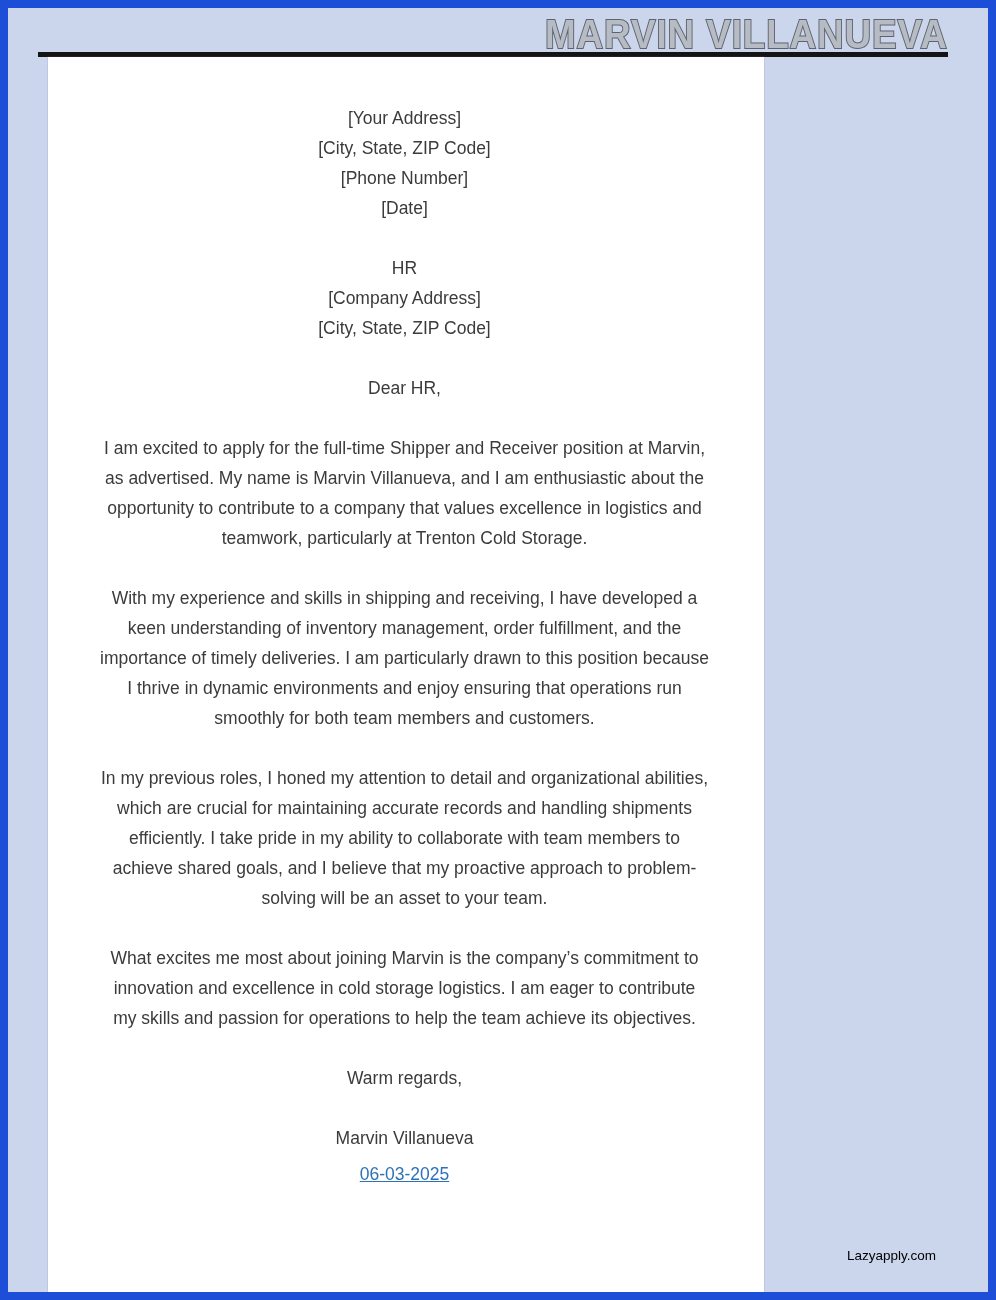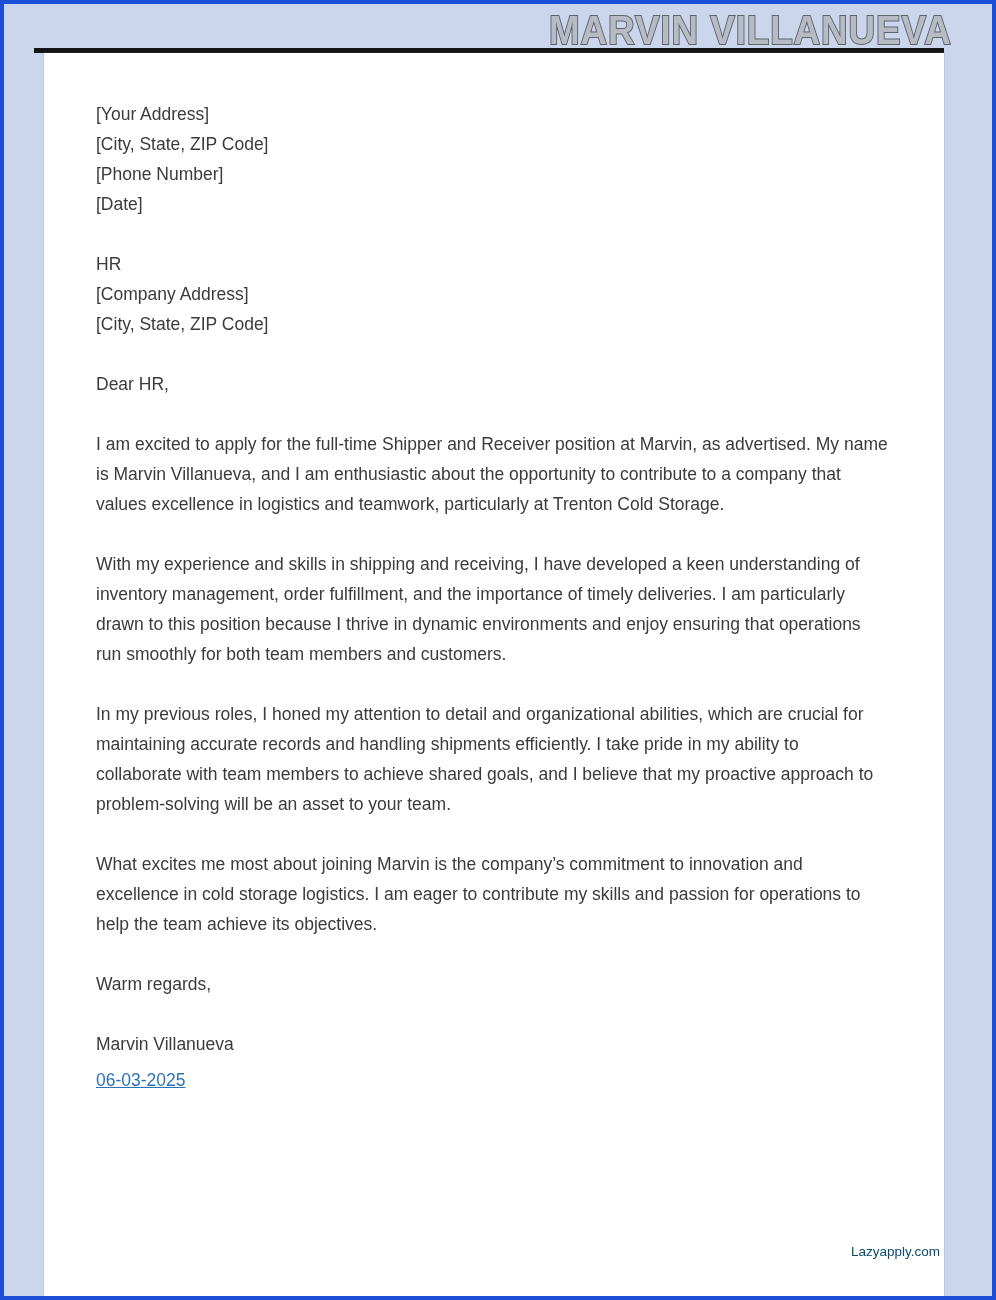--- a/index.html
+++ b/index.html
@@ -6,21 +6,21 @@
     margin: 0;
     padding: 0;
     background: #e8ecf5;
   }
   .canvas {
     position: relative;
     width: 996px;
     height: 1300px;
     box-sizing: border-box;
     background: #cbd5ec;
-    border: 4px solid #1d4ed8;
+    border: 8px solid #1d4ed8;
     overflow: hidden;
     font-family: "Liberation Sans", "DejaVu Sans", sans-serif;
   }
   
   .header-name {
     position: absolute;
     top: 4px;
     right: 40px;
     font-size: 40px;
     font-weight: 700;
@@ -39,29 +39,30 @@
     top: 44px;
     width: 910px;
     height: 5px;
     background: #141414;
   }
   
   .page {
     position: absolute;
     left: 40px;
     top: 49px;
-    width: 900px;
+    width: 716px;
     bottom: 0;
     box-sizing: border-box;
     background: #ffffff;
     padding: 46px 55px 0 52px;
     color: #3b3b3b;
     font-size: 17.5px;
     line-height: 30px;
     box-shadow: 0 0 0 1px rgba(120,130,160,0.15);
+    text-align: center;
   }
   .block {
     margin: 0 0 30px 0;
   }
   .line {
     line-height: 30px;
   }
   p.para {
     margin: 0 0 30px 0;
   }
@@ -71,21 +72,21 @@
   .date-link {
     color: #2d72b8;
     text-decoration: underline;
     cursor: pointer;
   }
   .watermark {
     position: absolute;
     right: 52px;
     top: 1240px;
     font-size: 13.5px;
-    color: #0c4a6e;
+    color: #000000;
   }
 </style>
 </head>
 <body>
 
 <div class="canvas">
 
   <div class="header-name">MARVIN VILLANUEVA</div>
 
   <div class="header-divider"></div>

